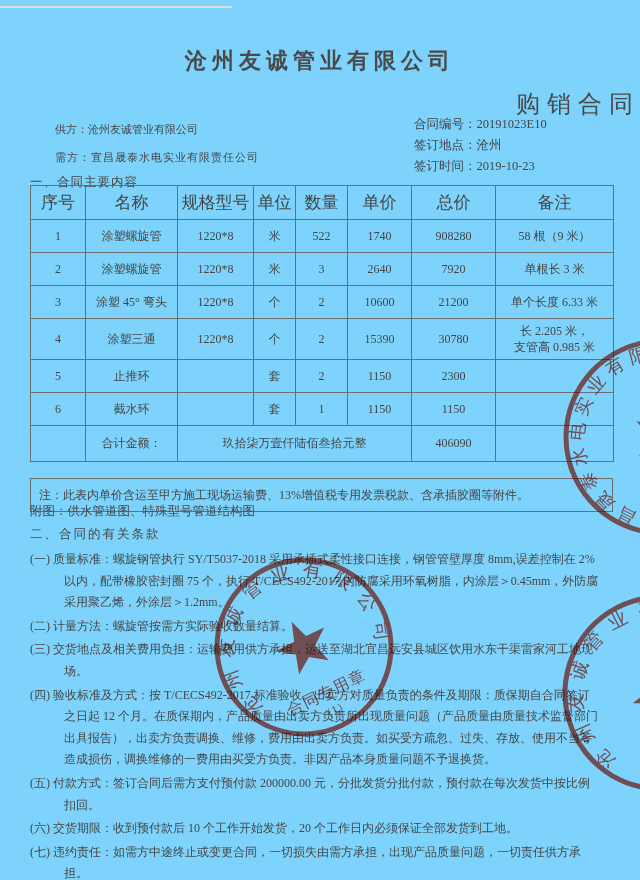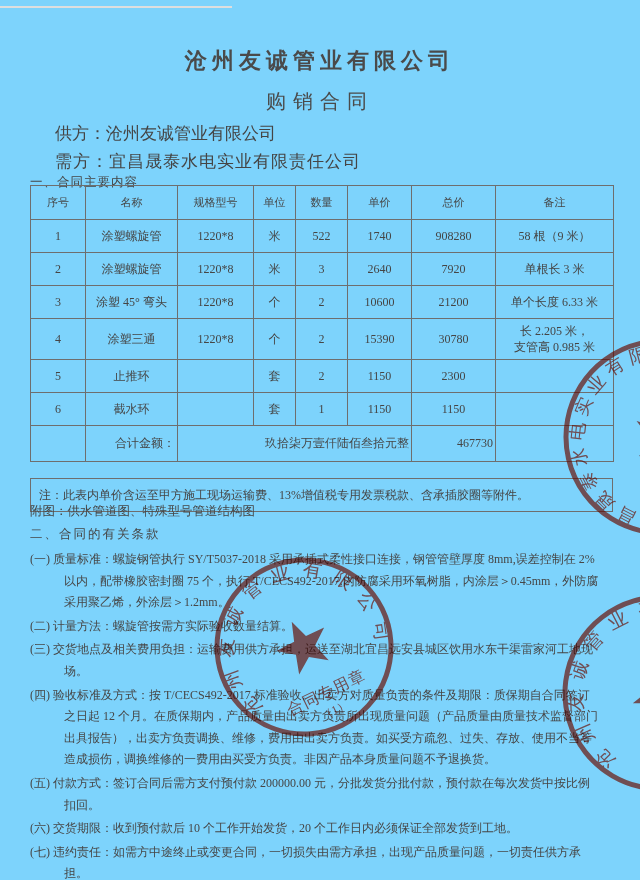--- a/index.html
+++ b/index.html
@@ -11,41 +11,41 @@
   }
   .page{
     position:relative;width:640px;height:880px;background:#7dd3fc;overflow:hidden;
   }
   .scan-line{position:absolute;top:6px;left:0;width:232px;height:2px;background:#dedede;}
   .company-title{
     position:absolute;top:46px;left:0;width:100%;text-align:center;
     font-size:22px;letter-spacing:5px;color:#4a4a4a;font-weight:600;
   }
   .doc-title{
-    position:absolute;top:88px;left:0;width:100%;text-align:center;
-    font-size:20px;letter-spacing:7px;color:#4a4a4a;
-  }
-  .line{position:absolute;font-size:17px;color:#454545;}
+    position:absolute;top:88px;left:0;width:100%;text-align:right;
+    font-size:24px;letter-spacing:7px;color:#4a4a4a;
+  }
+  .line{position:absolute;font-size:11px;color:#454545;}
   .supplier-line{top:122px;left:55px;}
   .buyer-line{top:150px;left:55px;letter-spacing:1px;}
   .meta-block{position:absolute;top:114px;left:414px;font-size:12.5px;line-height:21px;color:#454545;}
   .section-title{position:absolute;left:30px;font-size:12.5px;color:#454545;letter-spacing:1px;}
   .s1{top:174px;}
   .s2{top:526px;letter-spacing:2px;}
   .content{position:absolute;top:185px;left:30px;width:583px;}
   table.main{border-collapse:collapse;table-layout:fixed;width:583px;}
   table.main th,table.main td{
     border:1px solid #6e6e6e;text-align:center;vertical-align:middle;
     font-size:12px;color:#454545;padding:1px 2px;font-weight:normal;
     overflow:hidden;
   }
-  table.main th{height:31px;font-size:11px;}
+  table.main th{height:31px;font-size:17px;}
   table.main td{height:30px;}
   tr.row4 td{height:38px;}
-  tr.total-row td{height:33px;text-align:right;}
+  tr.total-row td{height:33px;}
   .remark-cell{white-space:pre-line;line-height:1.35;}
   .note-box{
     margin-top:16px;border:1px solid #6e6e6e;height:32px;
     display:flex;align-items:center;padding:0 8px;font-size:12px;color:#454545;
   }
   .attachment-line{top:503px;left:30px;font-size:12.5px;}
   .clauses{position:absolute;top:549px;left:30px;width:586px;}
   .clause{
     font-size:12px;line-height:1.8;color:#464646;margin:0 16px 2px 0;
     padding-left:34px;text-indent:-34px;
@@ -67,20 +67,25 @@
 
 <div class="page">
   <div class="scan-line"></div>
 
   <div class="company-title">沧州友诚管业有限公司</div>
   <div class="doc-title">购销合同</div>
 
   <div class="line supplier-line">供方：沧州友诚管业有限公司</div>
   <div class="line buyer-line">需方：宜昌晟泰水电实业有限责任公司</div>
 
+  <div class="meta-block">
+    <div>合同编号：20191023E10</div>
+    <div>签订地点：沧州</div>
+    <div>签订时间：2019-10-23</div>
+  </div>
 
   <div class="section-title s1">一、合同主要内容</div>
 
   <div class="content">
     <table class="main">
       <colgroup>
         <col style="width:55px">
           <col style="width:92px">
           <col style="width:76px">
           <col style="width:42px">
@@ -158,21 +163,21 @@
         <td>套</td>
         <td>1</td>
         <td>1150</td>
         <td>1150</td>
         <td class="remark-cell"></td>
       </tr>
       <tr class="total-row">
         <td></td>
         <td>合计金额：</td>
         <td colspan="4">玖拾柒万壹仟陆佰叁拾元整</td>
-        <td>467730</td>
+        <td>406090</td>
         <td></td>
       </tr>
     </tbody>
       </table>
     <div class="note-box">注：此表内单价含运至甲方施工现场运输费、13%增值税专用发票税款、含承插胶圈等附件。</div>
   </div>
 
   <div class="line attachment-line">附图：供水管道图、特殊型号管道结构图</div>
   <div class="section-title s2">二、合同的有关条款</div>
 

